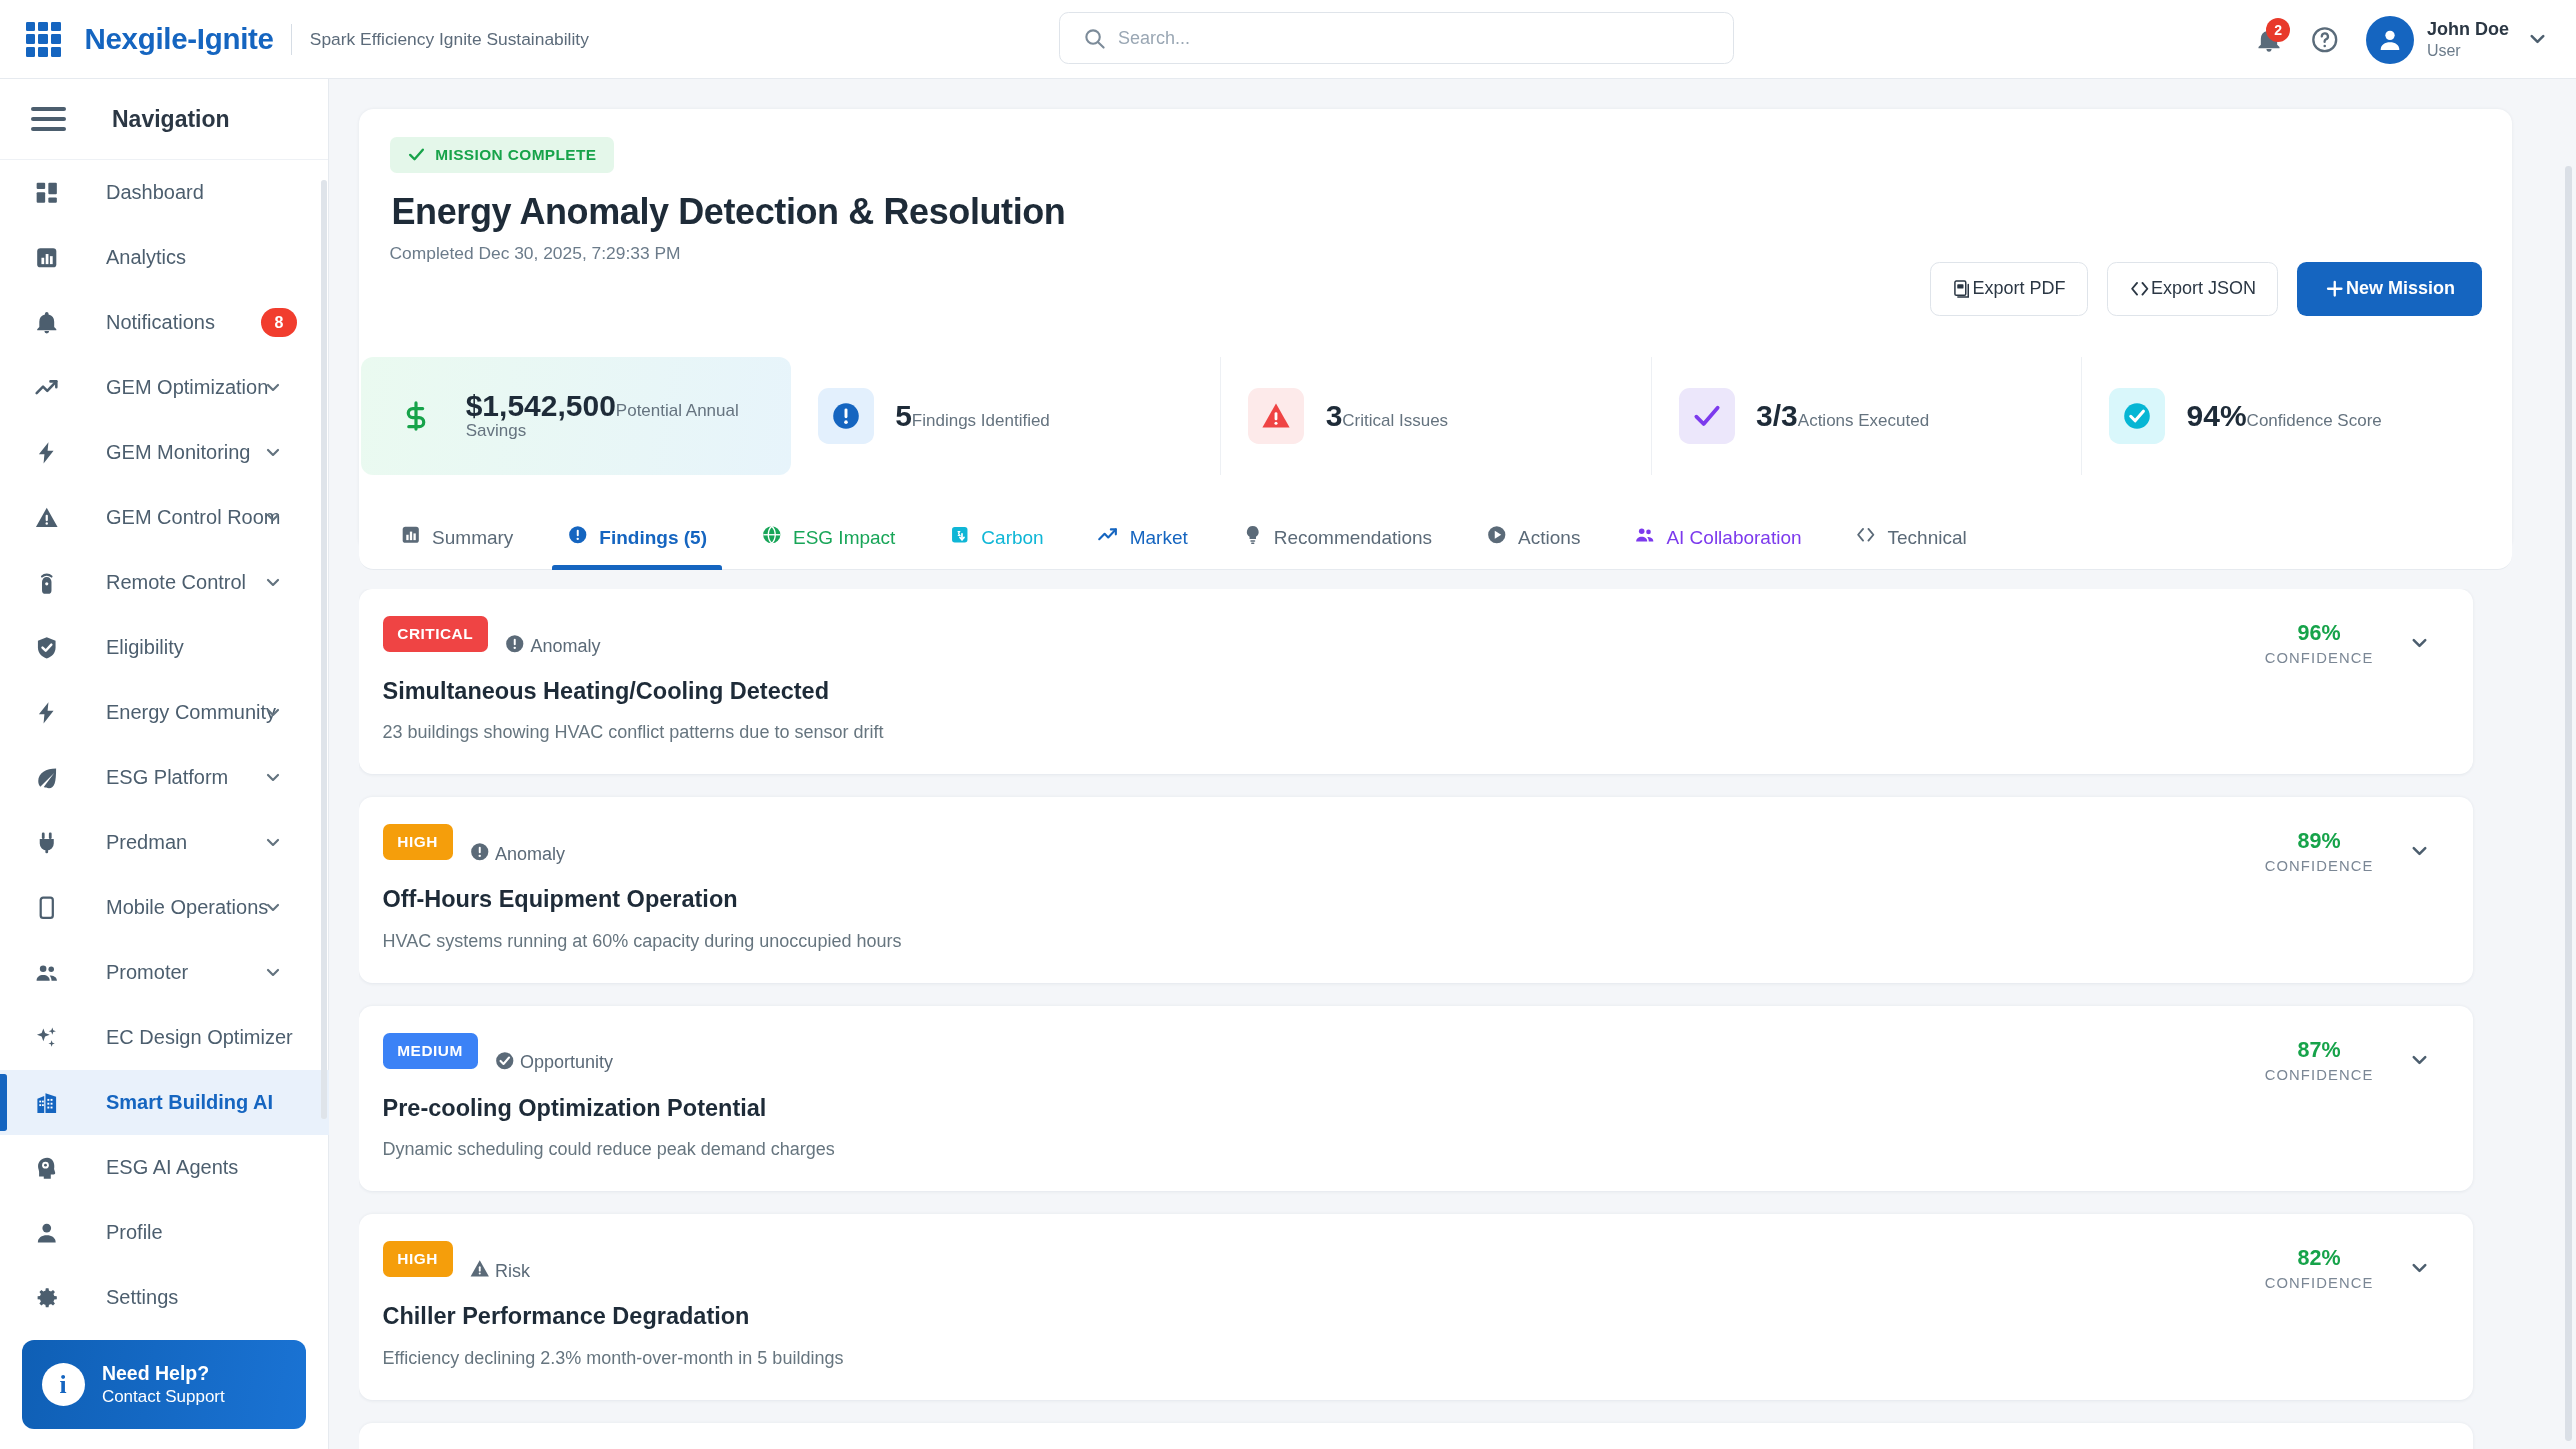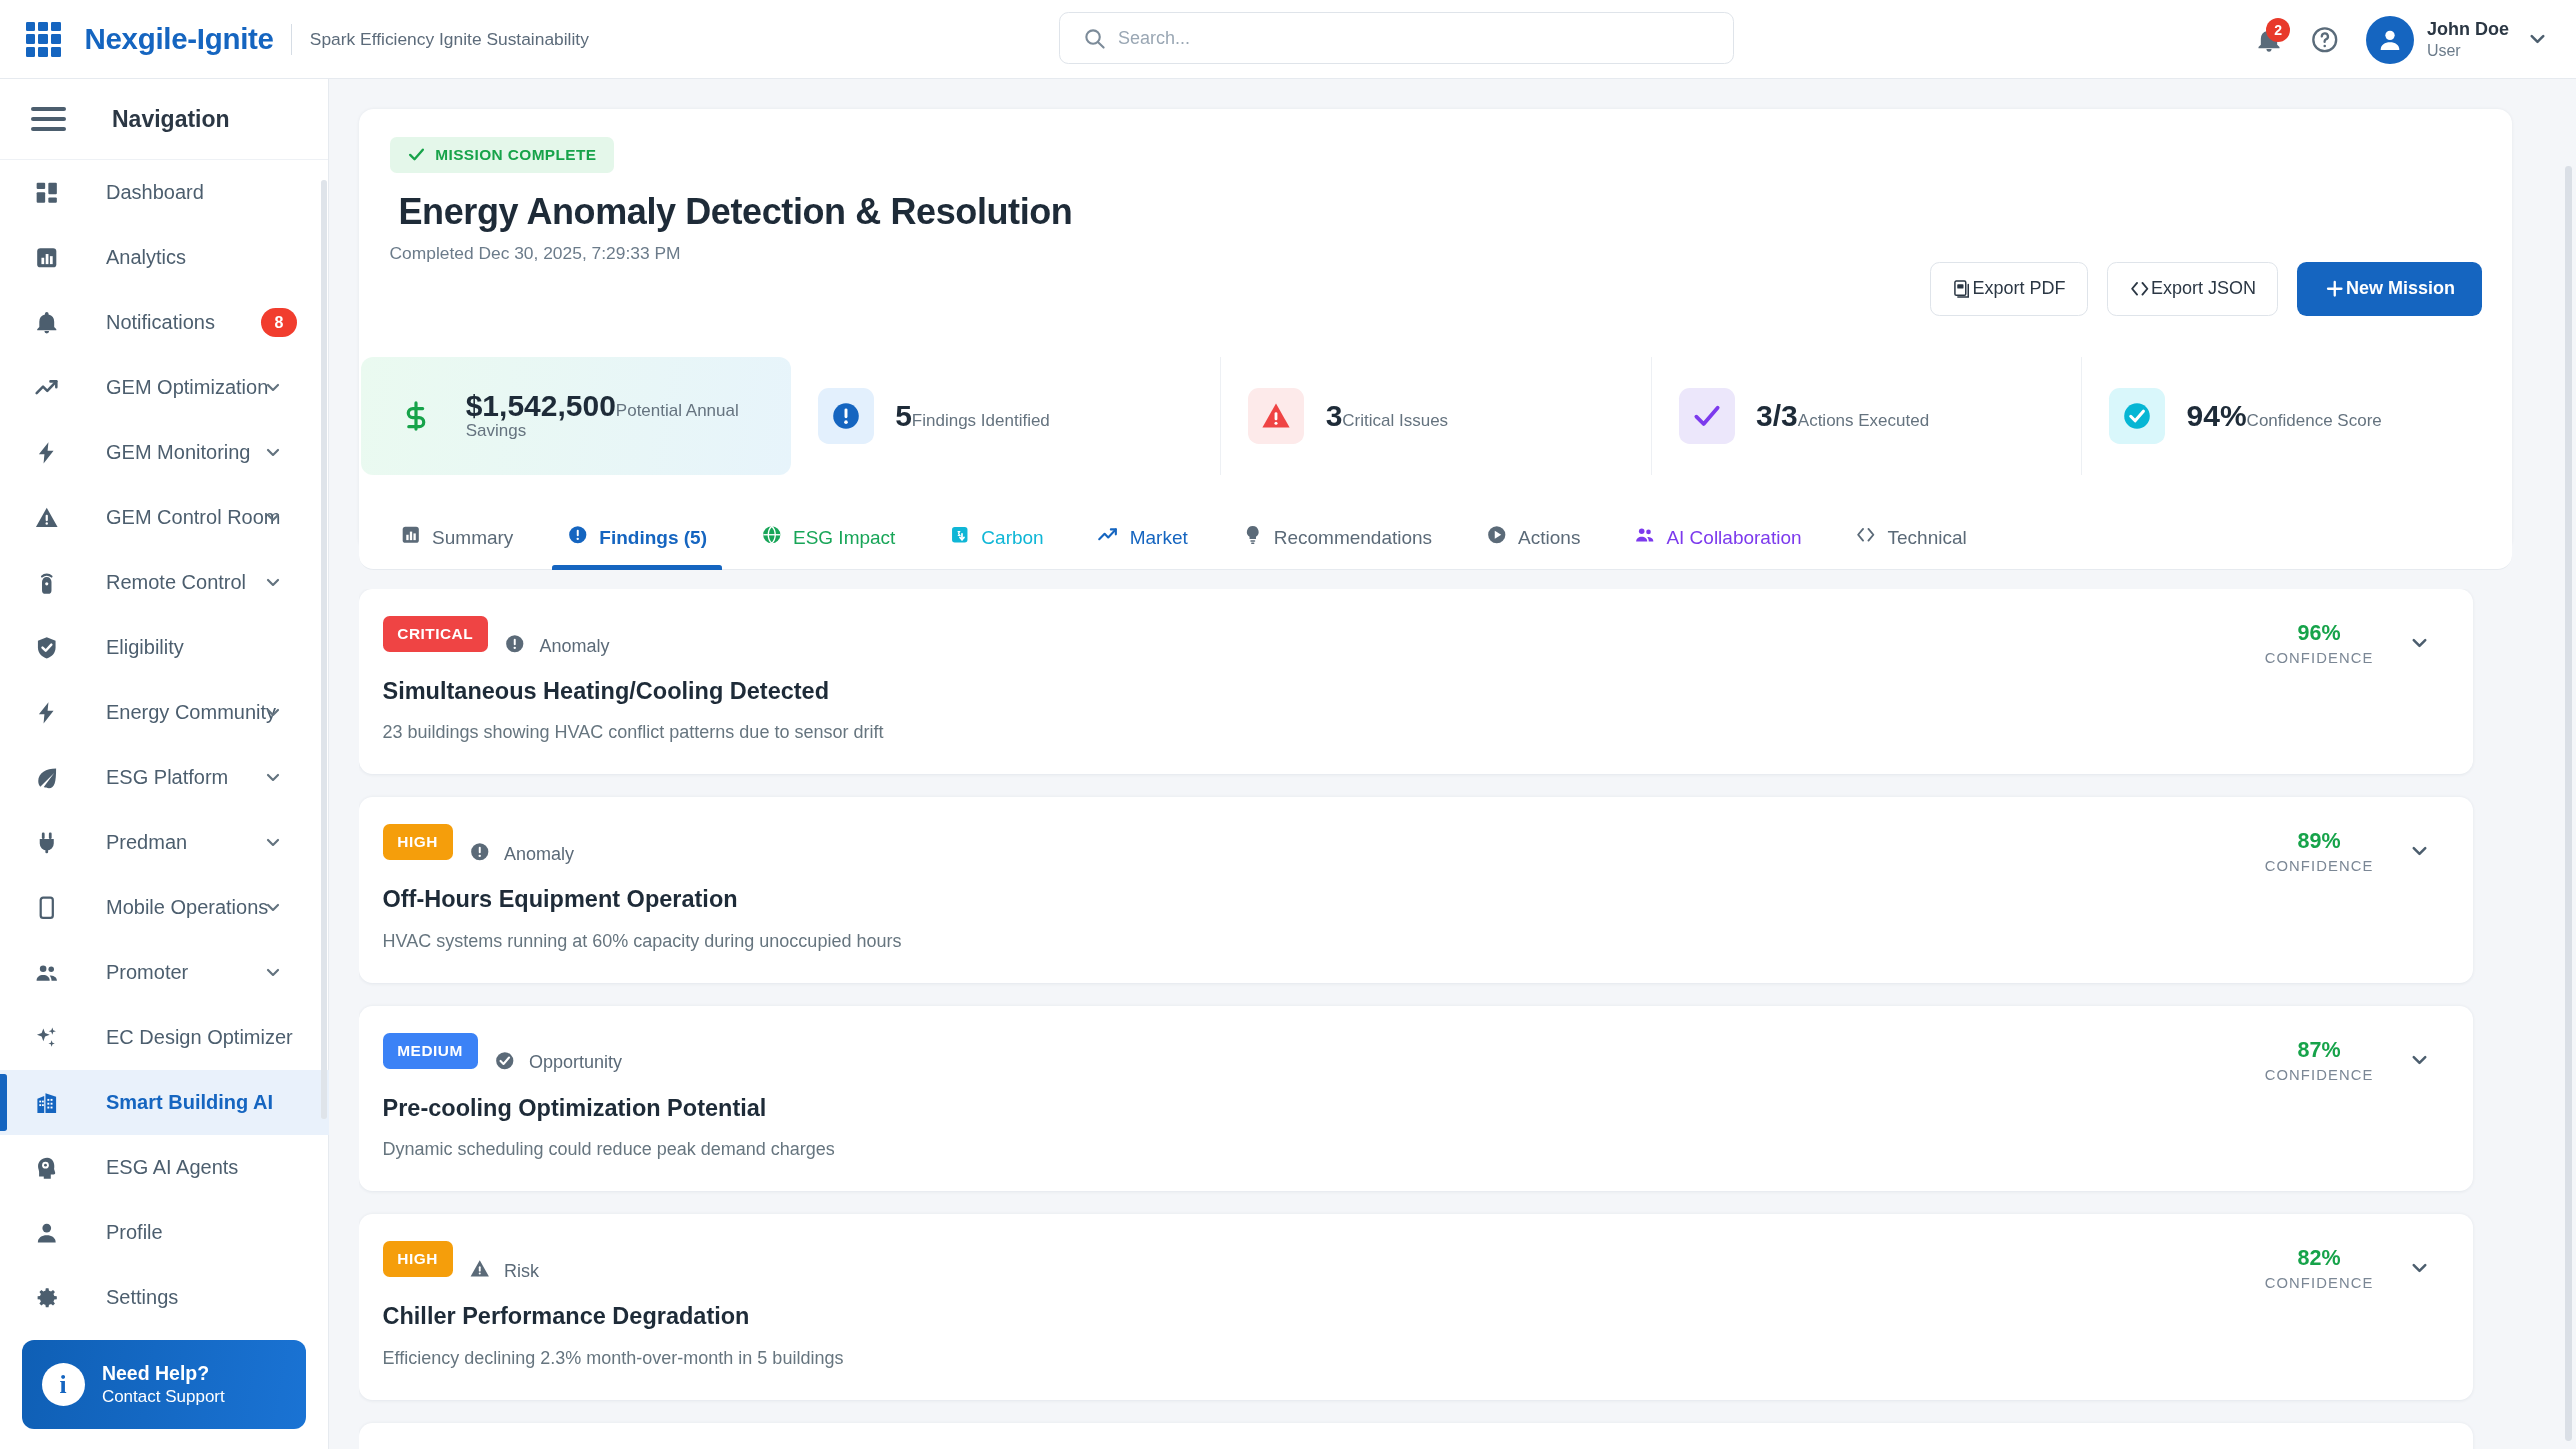--- a/index.html
+++ b/index.html
@@ -70,21 +70,21 @@
   .helpcard .ht b{ font-size:19.5px; display:block;}
   .helpcard .ht span{ font-size:17px; display:block; margin-top:2.7px;}
 
   
   .main{ position:absolute; top:79px; left:329px; width:2247px; height:1370px; overflow:hidden;}
   .panel{ position:absolute; left:29.5px; top:29.5px; width:2153px; height:443px;
     background:#fff; border-radius:14.8px; box-shadow:0 0.7px 3.4px rgba(20,40,70,.07);}
   .badge-complete{ position:absolute; left:31px; top:28px; height:36px; padding:0 17.4px;
     background:#e4f7ea; border-radius:6.7px; display:flex; align-items:center; gap:9.4px;}
   .badge-complete span{ font-size:15.4px; font-weight:bold; color:#17a34a; letter-spacing:0.4px;}
-  .mtitle{ position:absolute; left:40px; top:82px; font-size:36px; font-weight:bold; color:#1e2b38; letter-spacing:-0.4px;}
+  .mtitle{ position:absolute; left:33px; top:82px; font-size:36px; font-weight:bold; color:#1e2b38; letter-spacing:-0.4px;}
   .msub{ position:absolute; left:31px; top:134px; font-size:17.4px; color:#6b7b8a;}
   .hdr-actions{ position:absolute; right:29.5px; top:153px; display:flex; align-items:center; gap:19px;}
   .btn{ height:54px; border-radius:9.4px; display:flex; align-items:center; gap:0;
     padding:0 21.5px; font-size:18px; cursor:pointer; }
   .btn.ghost{ background:#fff; border:0.7px solid #dfe4ea; color:#2b3744;}
   .btn.primary{ background:#1565c0; color:#fff; border:none; font-weight:bold; padding:0 27px;}
 
   .stats{ position:absolute; left:0; top:248px; width:2153px; height:154px; display:flex;}
   .stat{ flex:1; height:118px; display:flex; align-items:center; padding-left:27px;
     border-right:0.7px solid #edf0f4; position:relative;}
@@ -107,21 +107,21 @@
 
   
   .findings{ position:absolute; left:29.5px; top:510px; width:2153px; height:865px; overflow:hidden;}
   .fcard{ width:2114px; margin:0 0 23px 0; background:#fff; border-radius:13.4px;
     box-shadow:0 0.7px 3.4px rgba(20,40,70,.07); position:relative; padding:24px 29.5px 31px 24px; cursor:pointer;}
   .fcard .row1{ display:flex; align-items:center; gap:16px; height:42px;}
   .sev{ height:36px; padding:0 14.8px; border-radius:6.7px; color:#fff; font-size:15.4px; font-weight:bold;
     letter-spacing:0.5px; display:flex; align-items:center;}
   .sev.critical{ background:#ef4444;} .sev.high{ background:#f59e0b;}
   .sev.medium{ background:#3b82f6;} .sev.info{ background:#64748b;}
-  .ftype{ display:flex; align-items:center; gap:14px; font-size:18px; color:#5b6a78;margin-top:24px;}
+  .ftype{ display:flex; align-items:center; gap:5px; font-size:18px; color:#5b6a78;margin-top:24px;}
   .ftitle{ margin-top:23px; font-size:23.5px; font-weight:bold; color:#1e2b38;}
   .fdesc{ margin-top:17.4px; font-size:18px; color:#66757f;}
   .fconf{ position:absolute; right:99px; top:32px; text-align:center;}
   .fconf .v{ font-size:21.5px; font-weight:bold; color:#16a34a;}
   .fconf .l{ font-size:14.8px; color:#7b8795; letter-spacing:1.1px; margin-top:4px;}
   .fchev{ position:absolute; right:42px; top:42px; cursor:pointer;}
   .mainscroll{ position:absolute; right:4px; top:87px; width:6.7px; height:1275px; background:#dadfe6; border-radius:3.4px;}
 </style>
 </head>
 <body>

